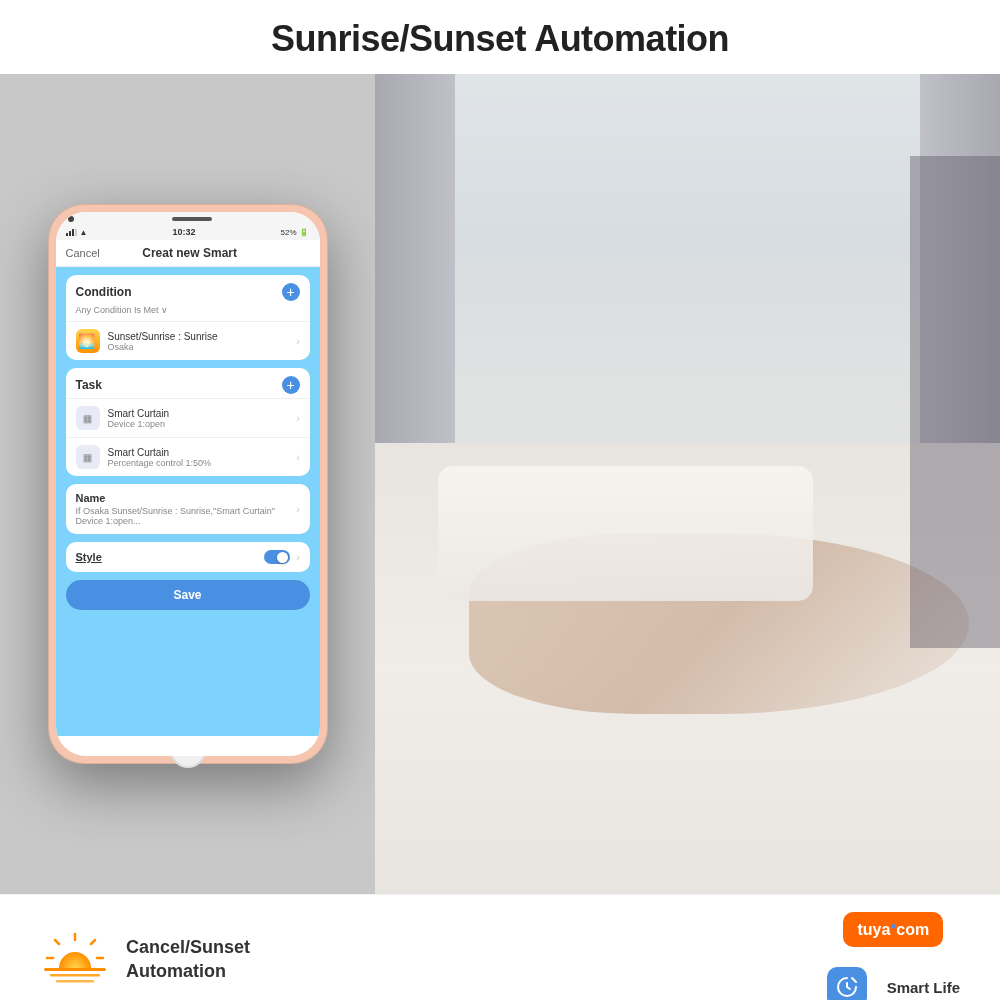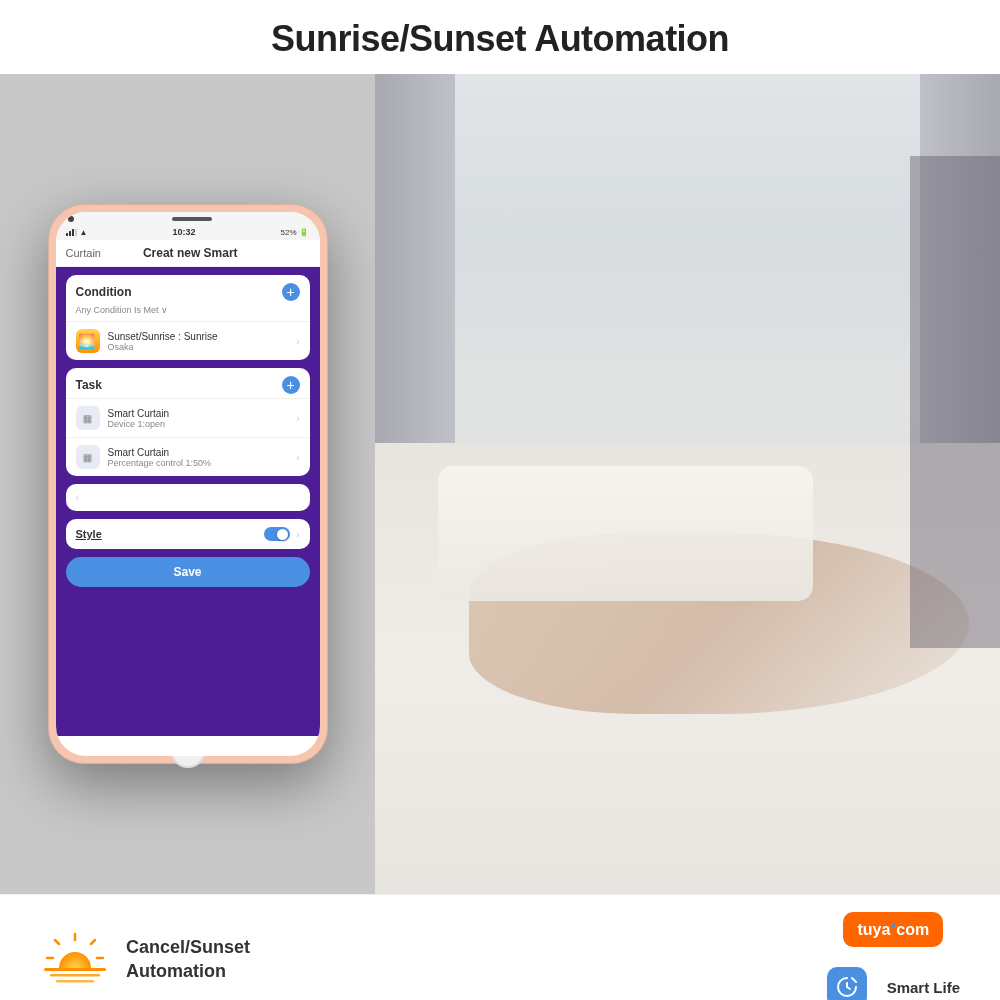--- a/index.html
+++ b/index.html
@@ -151,21 +151,21 @@
       font-size: 12px;
       font-weight: 600;
       color: #333;
     }
 
     
     .phone-content {
       padding: 8px 10px;
       overflow-y: auto;
       height: calc(100% - 75px);
-      background: #4c1d95;
+      background: #7dd3fc;
     }
 
     
     .section-card {
       background: #fff;
       border-radius: 10px;
       margin-bottom: 8px;
       overflow: hidden;
     }
 
@@ -438,21 +438,21 @@
             <span style="font-size:8px">▲</span>
           </div>
           <span style="font-size:9px;font-weight:600">10:32</span>
           <div class="status-right">
             <span>52%</span>
             <span>🔋</span>
           </div>
         </div>
 
         <div class="nav-bar">
-          <span class="nav-cancel">Curtain</span>
+          <span class="nav-cancel">Cancel</span>
           <span class="nav-title">Creat new Smart</span>
           <span style="width:30px"></span>
         </div>
 
         <div class="phone-content">
 
           
           <div class="section-card">
             <div class="section-header">
               <span class="section-title">Condition</span>
@@ -488,20 +488,24 @@
               <div class="item-text">
                 <div class="item-name">Smart Curtain</div>
                 <div class="item-sub">Percentage control 1:50%</div>
               </div>
               <span class="chevron">›</span>
             </div>
           </div>
 
           
           <div class="name-section">
+            <div class="name-content">
+              <div class="name-label">Name</div>
+              <div class="name-value">If Osaka Sunset/Sunrise : Sunrise,"Smart Curtain" Device 1:open...</div>
+            </div>
             <span class="chevron">›</span>
           </div>
 
           
           <div class="style-section">
             <span class="style-label">Style</span>
             <div style="display:flex;align-items:center;gap:6px">
               <div class="toggle"></div>
               <span class="chevron">›</span>
             </div>

